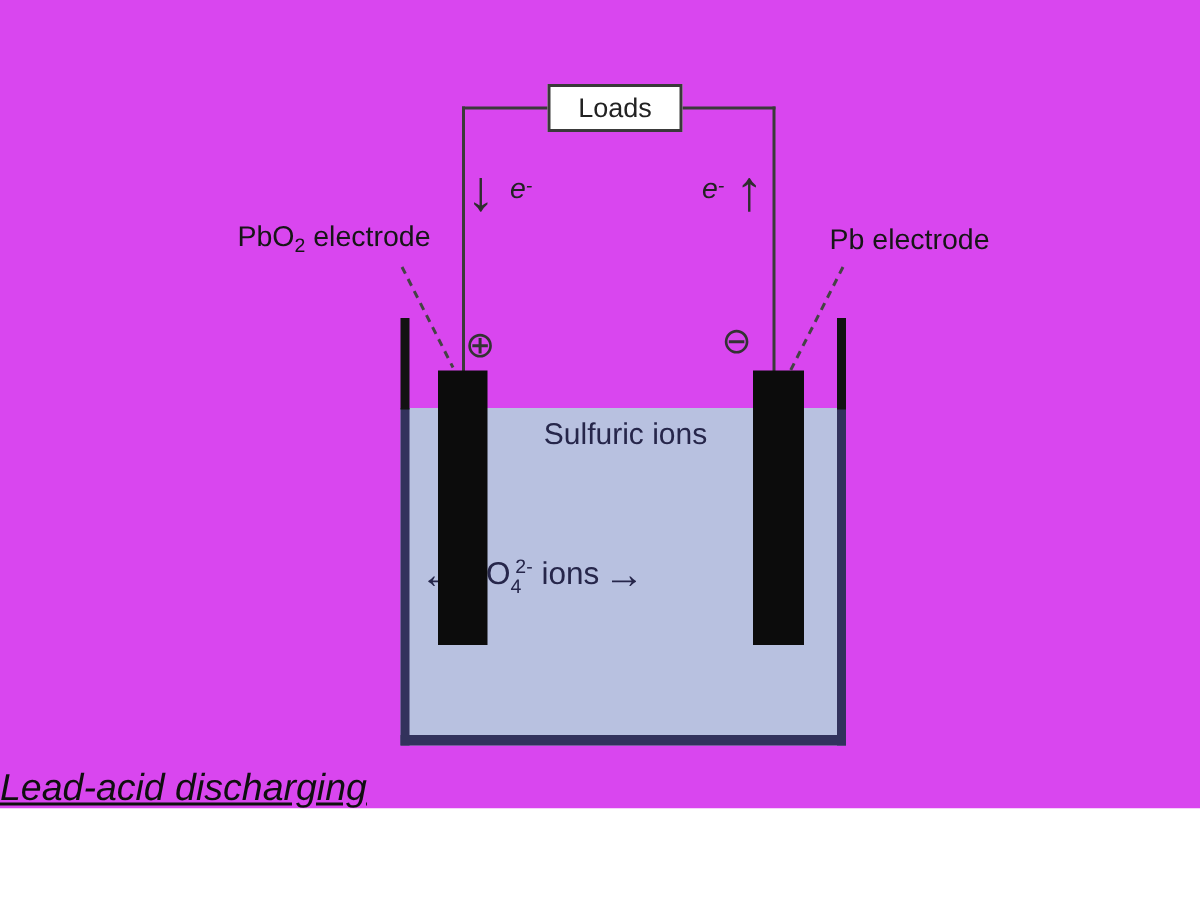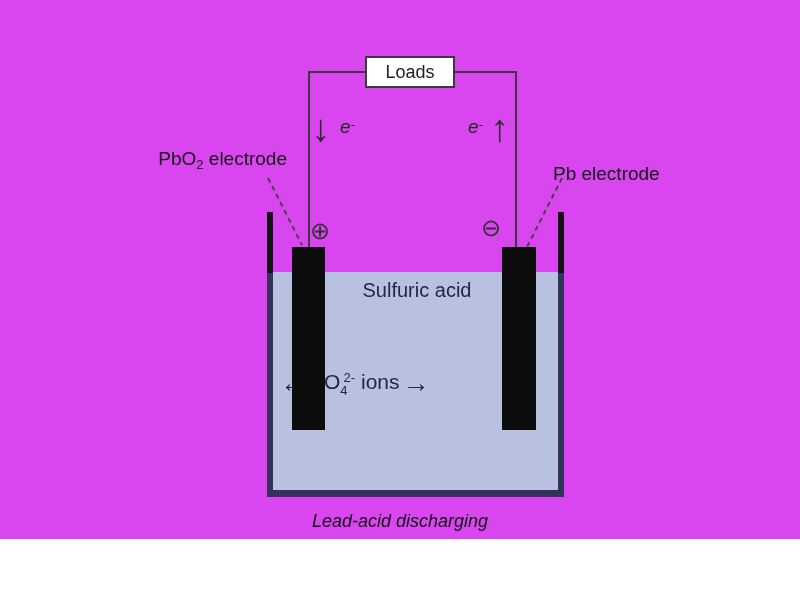--- a/index.html
+++ b/index.html
@@ -31,37 +31,37 @@
     position:absolute; font-size:24px; line-height:1; color:#333;
   }
   .e-label {
     position:absolute; font-size:19px; font-style:italic; color:#222; line-height:1;
   }
   .e-label .sup { font-size:13px; vertical-align:4px; }
   .label {
     position:absolute; font-size:19px; color:#161616; line-height:1.2;
   }
   .label-left { left:0; top:148px; width:287px; text-align:right; }
-  .label-right { left:553px; top:150px;margin-top:13px; }
+  .label-right { left:553px; top:150px; }
   .label sub { font-size:13px; vertical-align:-4px; }
   .electrolyte-text {
     position:absolute; left:287px; top:277px; width:260px; text-align:center;
     font-size:20px; line-height:26px; color:var(--electrolyte-text,#26264a);
   }
   .ions-line {
     position:absolute; left:277px; top:367px; width:280px; text-align:left;
     font-size:21px; color:var(--electrolyte-text,#26264a); line-height:1.2;
     white-space:nowrap;
   }
   .ions-line .arr { font-size:27px; vertical-align:-3px; padding:0 3px; }
   .ions-line .sub { font-size:13px; vertical-align:-6px; }
   .ions-line .sup { font-size:13px; vertical-align:7px; margin-left:-4px; }
   .caption {
-    position:absolute; left:0; top:511px; width:800px; text-align:center;
-    font-style:italic; font-size:18px; color:#0f0f0f;
+    position:absolute; left:0; top:511px; width:800px; 
+    font-style:italic; font-size:25px; color:#0f0f0f;text-decoration:underline;
   }
   .overlay { position:absolute; left:0; top:0; pointer-events:none; }
   .leader { stroke:#444; stroke-width:2; stroke-dasharray:5 4; fill:none; }
 </style>
 </head>
 <body>
 
 <div class="stage">
 
   <div class="wire" style="left:308px; top:71px; width:59px; height:2px;"></div>
@@ -82,21 +82,21 @@
   <span class="terminal" style="left:481px; top:216px;">⊖</span>
 
   <div class="label label-left"><span>PbO</span><sub>2</sub><span> electrode</span></div>
   <div class="label label-right">Pb electrode</div>
 
   <div class="liquid"></div>
   <div class="wall" style="left:267px; top:212px; width:6px; height:61px;"></div>
   <div class="wall" style="left:558px; top:212px; width:6px; height:61px;"></div>
 
   <div class="electrolyte-text">
-    <div>Sulfuric acid</div>
+    <div>Sulfuric ions</div>
   </div>
 
   <div class="ions-line"><span class="arr">←</span><span>SO</span><span class="sub">4</span><span class="sup">2-</span><span> ions</span><span class="arr">→</span></div>
 
   <div class="electrode" style="left:292px; top:247px; width:33px; height:183px;"></div>
   <div class="electrode" style="left:502px; top:247px; width:34px; height:183px;"></div>
 
   <svg class="overlay" width="800" height="600">
     <line class="leader" x1="268" y1="178" x2="302" y2="245"></line>
     <line class="leader" x1="562" y1="178" x2="527" y2="247"></line>

